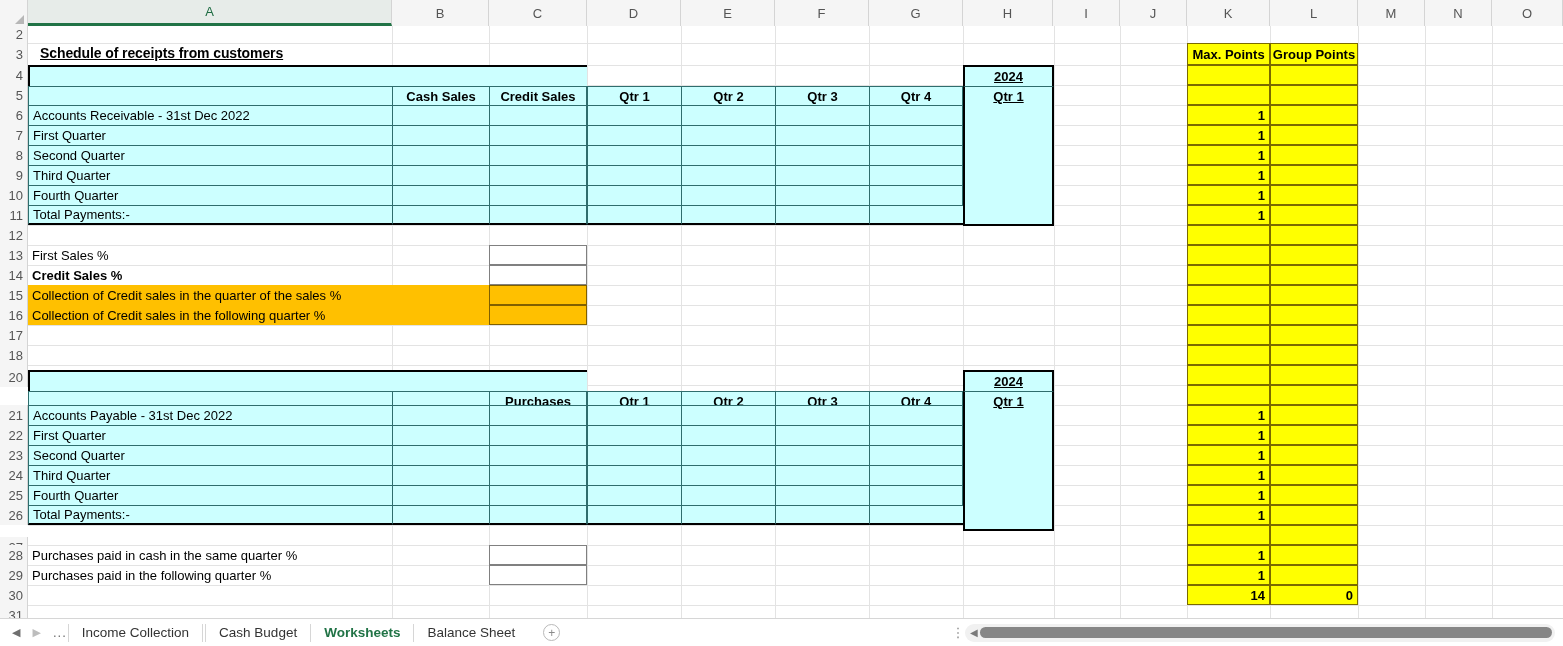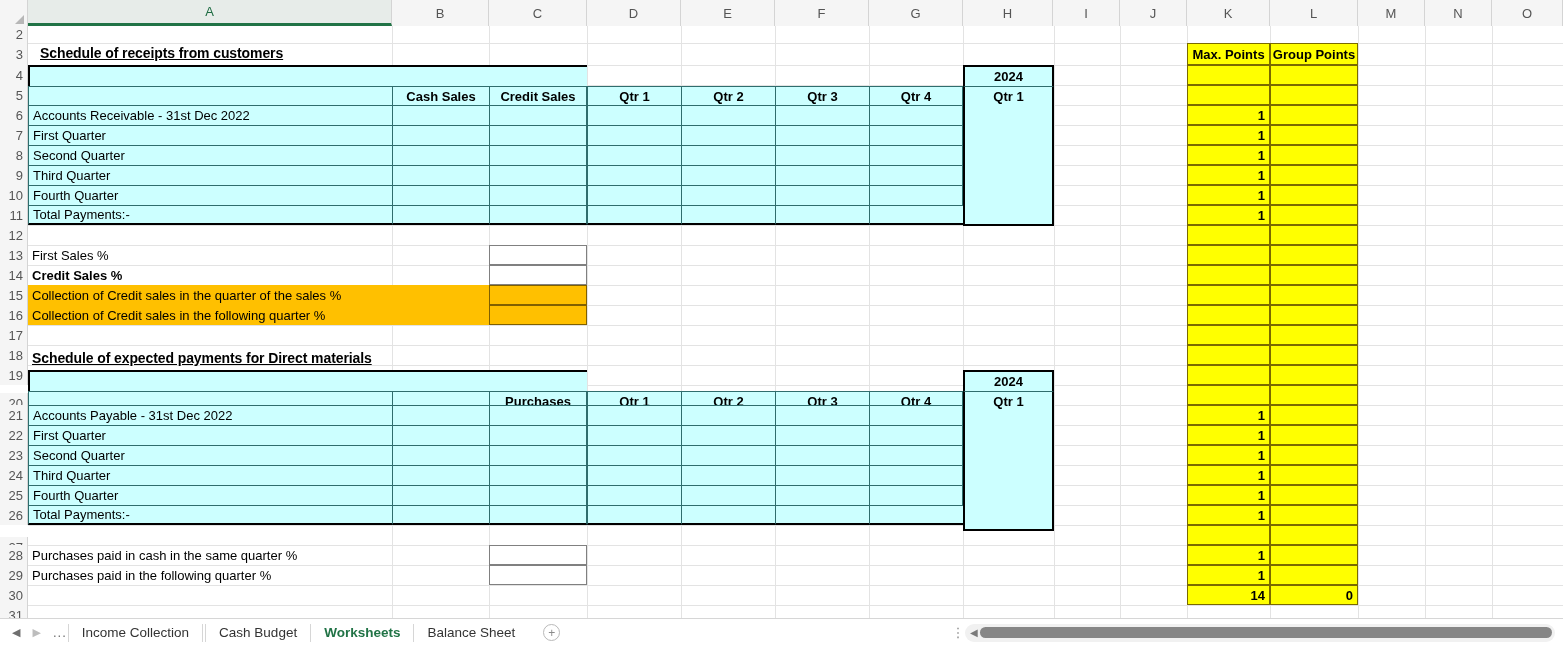--- a/index.html
+++ b/index.html
@@ -77,21 +77,21 @@
   .orange { background: #ffc000; }
   .white  { background: #ffffff; }
 
   
   .bt  { border-top: 1px solid #2f6d6d; }
   .bl  { border-left: 1px solid #2f6d6d; }
   .br  { border-right: 1px solid #2f6d6d; }
   .BT  { border-top: 2px solid #000; }
   .BB  { border-bottom: 2px solid #000; }
   .BL  { border-left: 2px solid #000; }
-  .BR  { border-right: 2px solid #000; }
+  .BR  { border-right: 2px solid #000; text-decoration: underline; }
   .yb  { border: 1px solid #7a6a00; }
   .gb  { border: 1px solid #808080; }
   .ob  { border: 1px solid #806000; }
 
   .title {
     font-weight: bold; font-size: 14px;
     text-decoration: underline;
     letter-spacing: -0.1px;
   }
 
@@ -247,21 +247,21 @@
         <div class="rowhdr" style="top:185px;height:20px">10</div>
         <div class="rowhdr" style="top:205px;height:20px">11</div>
         <div class="rowhdr" style="top:225px;height:20px">12</div>
         <div class="rowhdr" style="top:245px;height:20px">13</div>
         <div class="rowhdr" style="top:265px;height:20px">14</div>
         <div class="rowhdr" style="top:285px;height:20px">15</div>
         <div class="rowhdr" style="top:305px;height:20px">16</div>
         <div class="rowhdr" style="top:325px;height:20px">17</div>
         <div class="rowhdr" style="top:345px;height:20px">18</div>
         <div class="rowhdr" style="top:365px;height:20px">19</div>
-        <div class="rowhdr" style="top:393px;height:20px">20</div>
+        <div class="rowhdr" style="top:367px;height:20px">20</div>
         <div class="rowhdr" style="top:405px;height:20px">21</div>
         <div class="rowhdr" style="top:425px;height:20px">22</div>
         <div class="rowhdr" style="top:445px;height:20px">23</div>
         <div class="rowhdr" style="top:465px;height:20px">24</div>
         <div class="rowhdr" style="top:485px;height:20px">25</div>
         <div class="rowhdr" style="top:505px;height:20px">26</div>
         <div class="rowhdr" style="top:537px;height:20px">27</div>
         <div class="rowhdr" style="top:545px;height:20px">28</div>
         <div class="rowhdr" style="top:565px;height:20px">29</div>
         <div class="rowhdr" style="top:585px;height:20px">30</div>
@@ -361,21 +361,20 @@
           <span></span>
         </div>
         <div class="c orange" style="left:28px;top:305px;width:461px;height:20px">
           <span>Collection of Credit sales in the following quarter %</span>
         </div>
         <div class="c orange ob" style="left:489px;top:305px;width:98px;height:20px">
           <span></span>
         </div>
       </div>
 
-    <div class="c title" style="left:28px;top:348px;width:420px;height:20px">Schedule of expected payments for Direct materials</div>
 
     <div class="c cyan BT BL" style="left:28px;top:370px;width:559px;height:21px"></div>
     <div class="c cyan ctr b BT BL BR" style="left:963px;top:370px;width:91px;height:21px">2024</div>
 
     <div class="c cyan bt bl" style="left:28px;top:391px;width:364px;height:20px"></div>
     <div class="c cyan ctr b bt bl" style="left:392px;top:391px;width:97px;height:20px"></div>
     <div class="c cyan ctr b bt bl br" style="left:489px;top:391px;width:98px;height:20px">Purchases</div>
     <div class="c cyan ctr b bt bl" style="left:587px;top:391px;width:94px;height:20px">Qtr 1</div>
     <div class="c cyan ctr b bt bl" style="left:681px;top:391px;width:94px;height:20px">Qtr 2</div>
     <div class="c cyan ctr b bt bl" style="left:775px;top:391px;width:94px;height:20px">Qtr 3</div>

